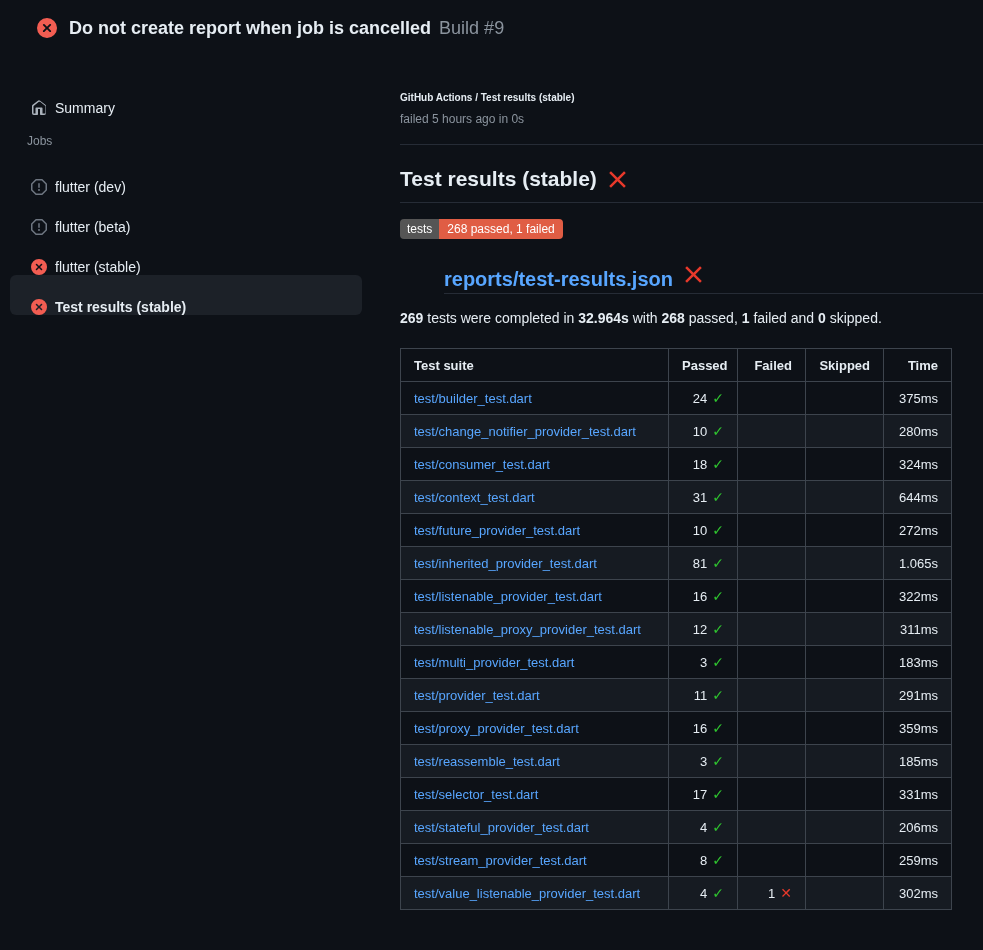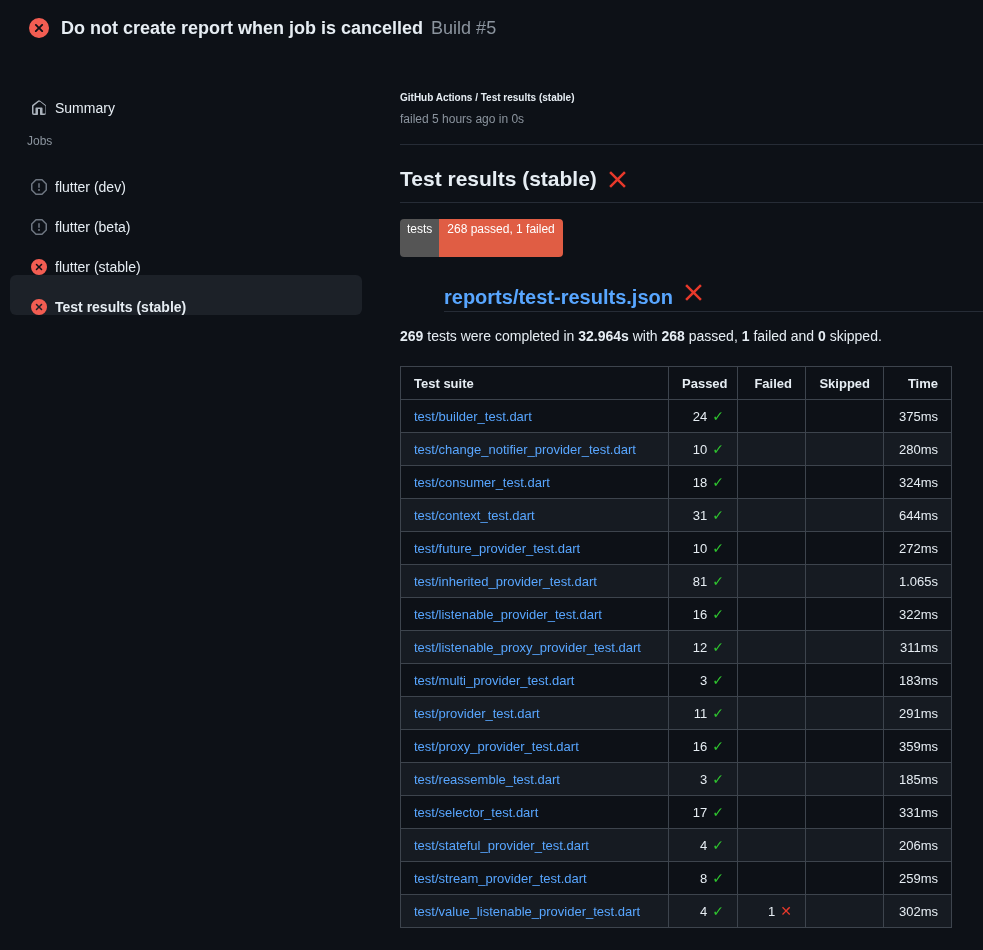--- a/index.html
+++ b/index.html
@@ -7,21 +7,21 @@
   body {
     position:relative;
     background:var(--page_bg);
     color:var(--text_primary);
     font-family:"Liberation Sans","DejaVu Sans",sans-serif;
     overflow:hidden;
   }
 
   
   .build-header {
-    position:absolute; top:0; left:4px; right:0; height:56px;
+    position:absolute; top:0; left:12px; right:0; height:56px;
     display:flex; align-items:center; padding-left:25px;
   }
   .build-header .status-icon { width:20px; height:20px; flex:0 0 20px; }
   .build-title { font-size:18px; font-weight:bold; color:var(--text_primary); margin-left:12px; }
   .build-number { font-size:18px; font-weight:normal; color:var(--text_muted); margin-left:8px; }
 
   
   .sidebar { position:absolute; top:66px; left:0; width:380px; }
   .side-item {
     display:flex; align-items:flex-end; height:40px;
@@ -38,21 +38,21 @@
   .main { position:absolute; left:400px; top:88px; width:583px; }
   .breadcrumb { font-size:10px; font-weight:bold; line-height:20px; color:var(--text_primary); }
   .status-line { margin-top:2px; font-size:12px; line-height:18px; color:var(--text_muted); }
   .rule { margin-top:16px; border-top:1px solid var(--border_subtle); }
 
   .h1-row { margin-top:20px; padding-bottom:9px; border-bottom:1px solid var(--border_subtle);
             display:flex; align-items:center; }
   .h1-text { font-size:21px; line-height:28px; font-weight:bold; color:var(--text_primary); }
   .red-x { width:19px; height:19px; margin-left:11px; flex:0 0 19px; }
 
-  .badge { margin-top:16px; display:inline-flex; height:38px; border-radius:4px; overflow:hidden;
+  .badge { margin-top:16px; display:inline-flex; height:20px; border-radius:4px; overflow:hidden;
            font-size:12px; line-height:20px; color:#ffffff; }
   .badge .badge-label { background:var(--badge_label_bg); padding:0 7px; }
   .badge .badge-value { background:var(--badge_value_bg); padding:0 8px; }
 
   .h2-row { margin-top:26px; padding-bottom:0; border-bottom:1px solid var(--border_subtle);
             display:flex; align-items:flex-start;margin-left:44px; }
   .h2-link { font-size:20px; line-height:28px; font-weight:bold; color:var(--link_blue); text-decoration:none; }
 
   .summary-line { margin-top:14px; font-size:14px; line-height:20px; color:var(--text_primary); }
   .summary-line strong { font-weight:bold;text-align:center; }
@@ -78,21 +78,21 @@
 </head>
 <body>
 
 <header class="build-header">
   <span class="status-icon icon-slot" id="header-status-icon">
       <svg width="20" height="20" viewBox="0 0 16 16" fill="#f25d52">
         <path d="M2.343 13.657A8 8 0 1 1 13.658 2.343 8 8 0 0 1 2.343 13.657ZM6.03 4.97a.751.751 0 0 0-1.042.018.751.751 0 0 0-.018 1.042L6.94 8 4.97 9.97a.749.749 0 0 0 .326 1.275.749.749 0 0 0 .734-.215L8 9.06l1.97 1.97a.749.749 0 0 0 1.275-.326.749.749 0 0 0-.215-.734L9.06 8l1.97-1.97a.749.749 0 0 0-.326-1.275.749.749 0 0 0-.734.215L8 6.94Z"></path>
       </svg>
     </span>
   <span class="build-title">Do not create report when job is cancelled</span>
-  <span class="build-number">Build #5</span>
+  <span class="build-number">Build #9</span>
 </header>
 
 <aside class="sidebar">
   <div class="side-item" id="summary-item">
     <span class="icon-slot" id="home-icon-slot">
         <svg width="16" height="16" viewBox="0 0 16 16" fill="#aab2bb">
           <path d="M6.906.664a1.749 1.749 0 0 1 2.187 0l5.25 4.2c.415.332.657.835.657 1.367v7.019A1.75 1.75 0 0 1 13.25 15h-3.5a.75.75 0 0 1-.75-.75V9H7v5.25a.75.75 0 0 1-.75.75h-3.5A1.75 1.75 0 0 1 1 13.25V6.23c0-.531.242-1.034.657-1.366l5.25-4.2Zm1.25 1.171a.25.25 0 0 0-.312 0l-5.25 4.2a.25.25 0 0 0-.094.196v7.019c0 .138.112.25.25.25H4.5V8.25a.75.75 0 0 1 .75-.75h5.5a.75.75 0 0 1 .75.75v5.25h2.75a.25.25 0 0 0 .25-.25V6.23a.25.25 0 0 0-.094-.195l-5.25-4.2Z"></path>
         </svg>
       </span>
     <span>Summary</span>

